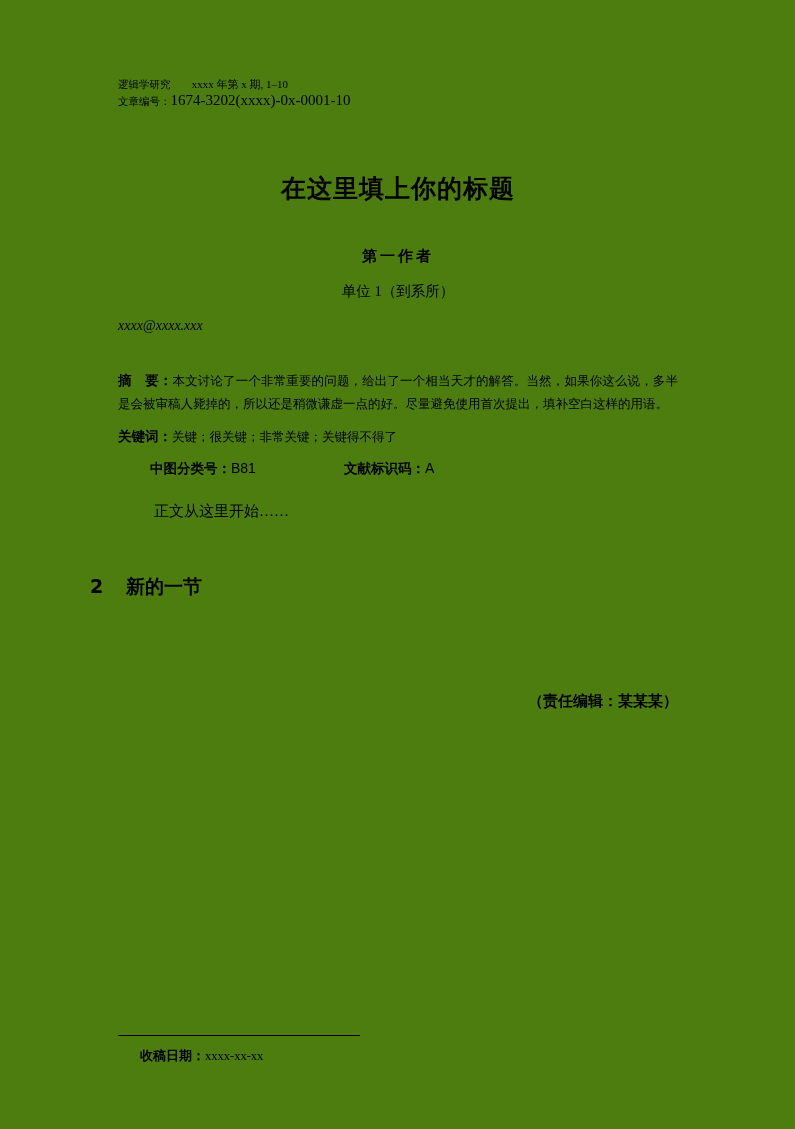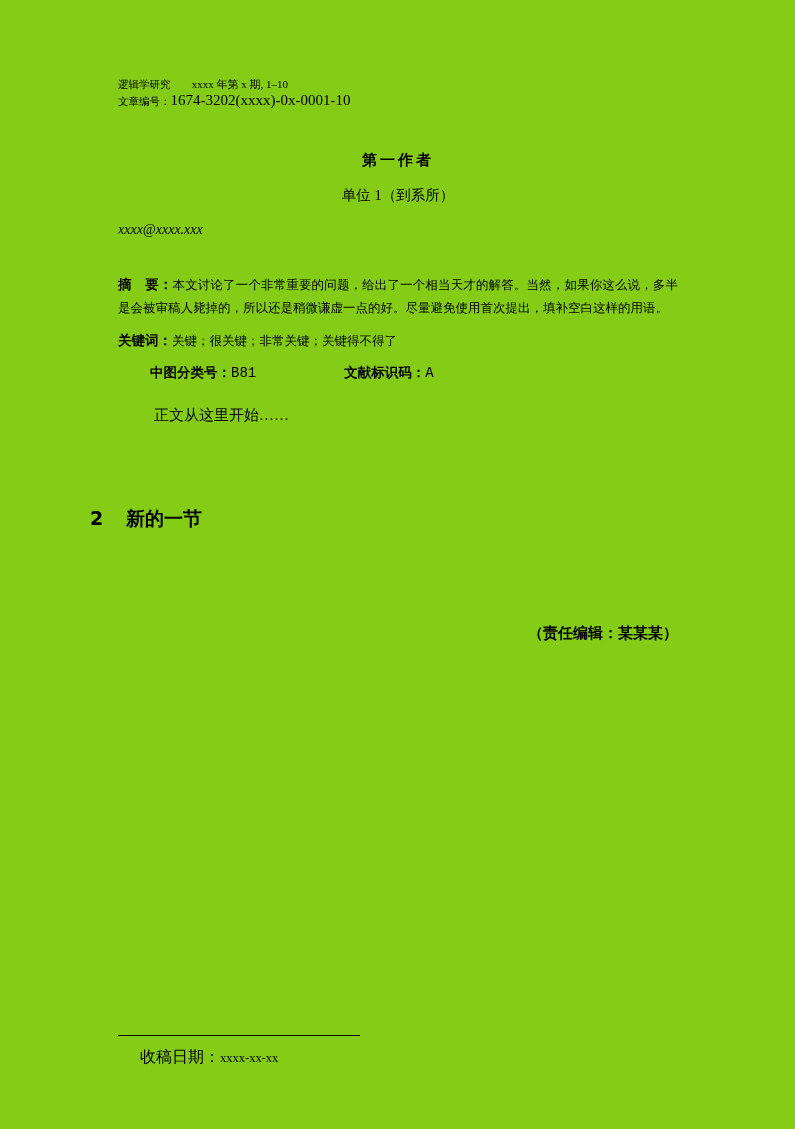--- a/index.html
+++ b/index.html
@@ -8,21 +8,21 @@
     background: #ffffff;
   }
   body {
     font-family: "Liberation Serif", serif;
     color: #000000;
   }
   .page {
     position: relative;
     width: 795px;
     height: 1129px;
-    background: #84cc16;
+    background: #4d7c0f;
     overflow: hidden;
     box-sizing: border-box;
   }
   .content {
     position: absolute;
     left: 118px;
     top: 0;
     width: 560px;
   }
 
@@ -120,42 +120,42 @@
     font-size: 13px;
     line-height: 22px;
     font-family: "DejaVu Sans", sans-serif;
   }
   .clsrow .lead {
     font-weight: bold;
     font-size: 13.5px;
     padding-left: 32px;
   }
   .clsrow .val {
-    font-family: Liberation Mono, monospace;
+    font-family: Liberation Sans, sans-serif;
     font-size: 14px;
     font-weight: normal;
   }
   .clsrow .gap {
     display: inline-block;
     width: 56px;
   }
 
   
   .section-head {
     font-family: "DejaVu Sans", sans-serif;
     font-weight: bold;
     font-size: 19px;
     margin-left: -28px;
   }
   .section-head .num {
     display: inline-block;
     width: 36px;
   }
   .sec1 { margin-top: 47px; }
-  .sec2 { margin-top: 81px; }
+  .sec2 { margin-top: 53px; }
   .body-par {
     margin-top: 22px;
     margin-left: 36px;
     font-family: "Liberation Serif", serif;
     font-size: 15px;
   }
 
   
   .editor {
     margin-top: 92px;
@@ -178,40 +178,41 @@
     border-top: 1px solid #000;
   }
   .footnote {
     margin-top: 11px;
     margin-left: 22px;
     font-size: 12.5px;
     font-family: "Liberation Serif", serif;
   }
   .footnote .lead {
     font-family: "DejaVu Sans", sans-serif;
-    font-weight: normal;
-    font-size: 16px;
+    font-weight: bold;
+    font-size: 13px;
   }
 </style>
 </head>
 <body>
 
 <div class="page">
   <div class="content">
 
     <div class="runhead">
       <div>
         <span class="journal">逻辑学研究</span>
         <span style="display:inline-block;width:18px"></span><span class="issue">xxxx 年第 x 期, 1–10</span>
       </div>
       <div>
         <span class="artno-label">文章编号：</span><span class="artno-val">1674-3202(xxxx)-0x-0001-10</span>
       </div>
     </div>
 
+    <div class="title">在这里填上你的标题</div>
 
     <div class="author">第一作者</div>
     <div class="affil">单位 1（到系所）</div>
     <div class="email">xxxx@xxxx.xxx</div>
 
     <div class="abstract">
       <span class="lead">摘　要：</span><span class="body">本文讨论了一个非常重要的问题，给出了一个相当天才的解答。当然，如果你这么说，多半是会被审稿人毙掉的，所以还是稍微谦虚一点的好。尽量避免使用首次提出，填补空白这样的用语。</span>
     </div>
 
     <div class="keywords">

